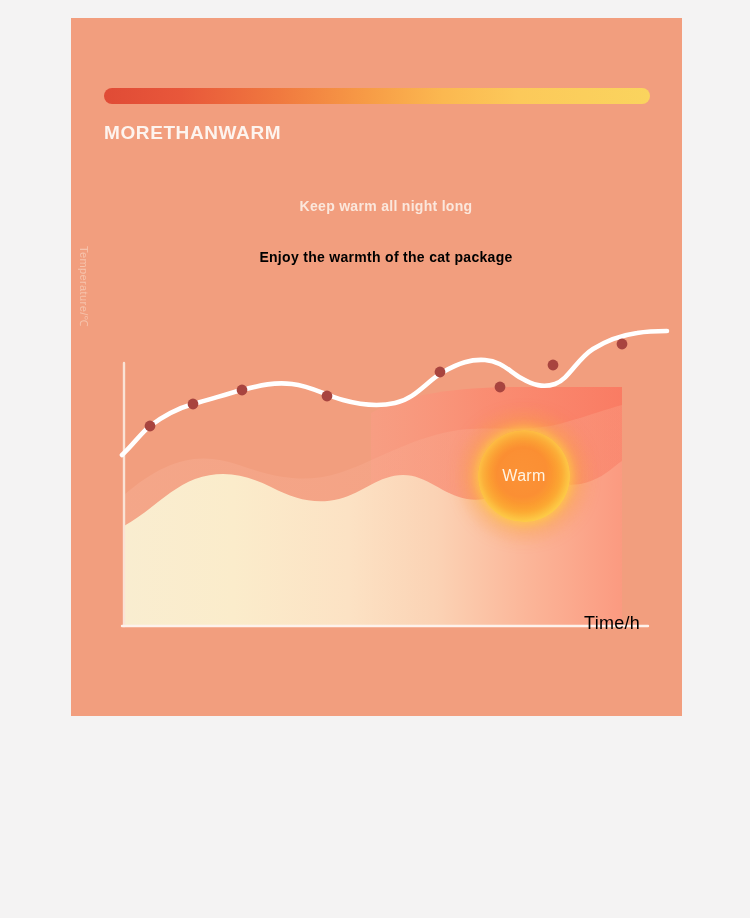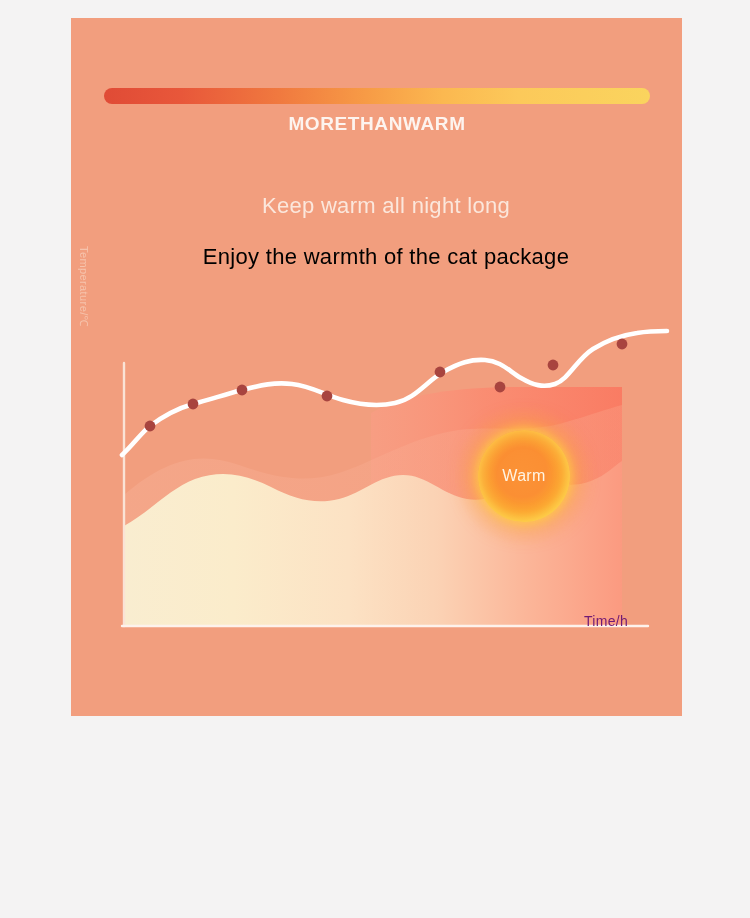--- a/index.html
+++ b/index.html
@@ -45,25 +45,25 @@
        #f79b46 48%,
        #fbb850 62%,
        #fcc95a 76%,
        #fad45e 100%);
   }
 
   
   #heatbar-labels {
     position: absolute;
     left: 33px;
-    top: 93px;
+    top: 102px;
     width: 546px;
     height: 26px;
     display: flex;
-    justify-content: center;
+    justify-content: flex-start;
     align-items: center;
   }
   .heat-label {
     color: #fdf4ef;
     font-size: 19px;
     font-weight: bold;
     letter-spacing: 0.6px;
     line-height: 26px;
     white-space: nowrap;
   }
@@ -71,22 +71,22 @@
   
   #taglines {
     position: absolute;
     left: 0;
     top: 175px;
     width: 611px;
     text-align: center;
   }
   .tagline {
     color: #fbe7dc;
-    font-size: 22px;
-    font-weight: 400;
+    font-size: 14px;
+    font-weight: 700;
     letter-spacing: 0.3px;
     line-height: 26px;
     padding-left: 19px;
   }
   .tagline.secondary {
     margin-top: 25px;
     color: #000000;
   }
 
   
@@ -111,22 +111,22 @@
     transform-origin: left top;
     color: #f6c3ac;
     font-size: 11px;
     letter-spacing: 0.4px;
     white-space: nowrap;
   }
   #xlabel {
     position: absolute;
     left: 513px;
     top: 595px;
-    color: #701a75;
-    font-size: 14px;
+    color: #000000;
+    font-size: 18px;
     letter-spacing: 0.3px;
     white-space: nowrap;
   }
 
   
   #sun {
     position: absolute;
     left: 407px;
     top: 412px;
     width: 92px;

